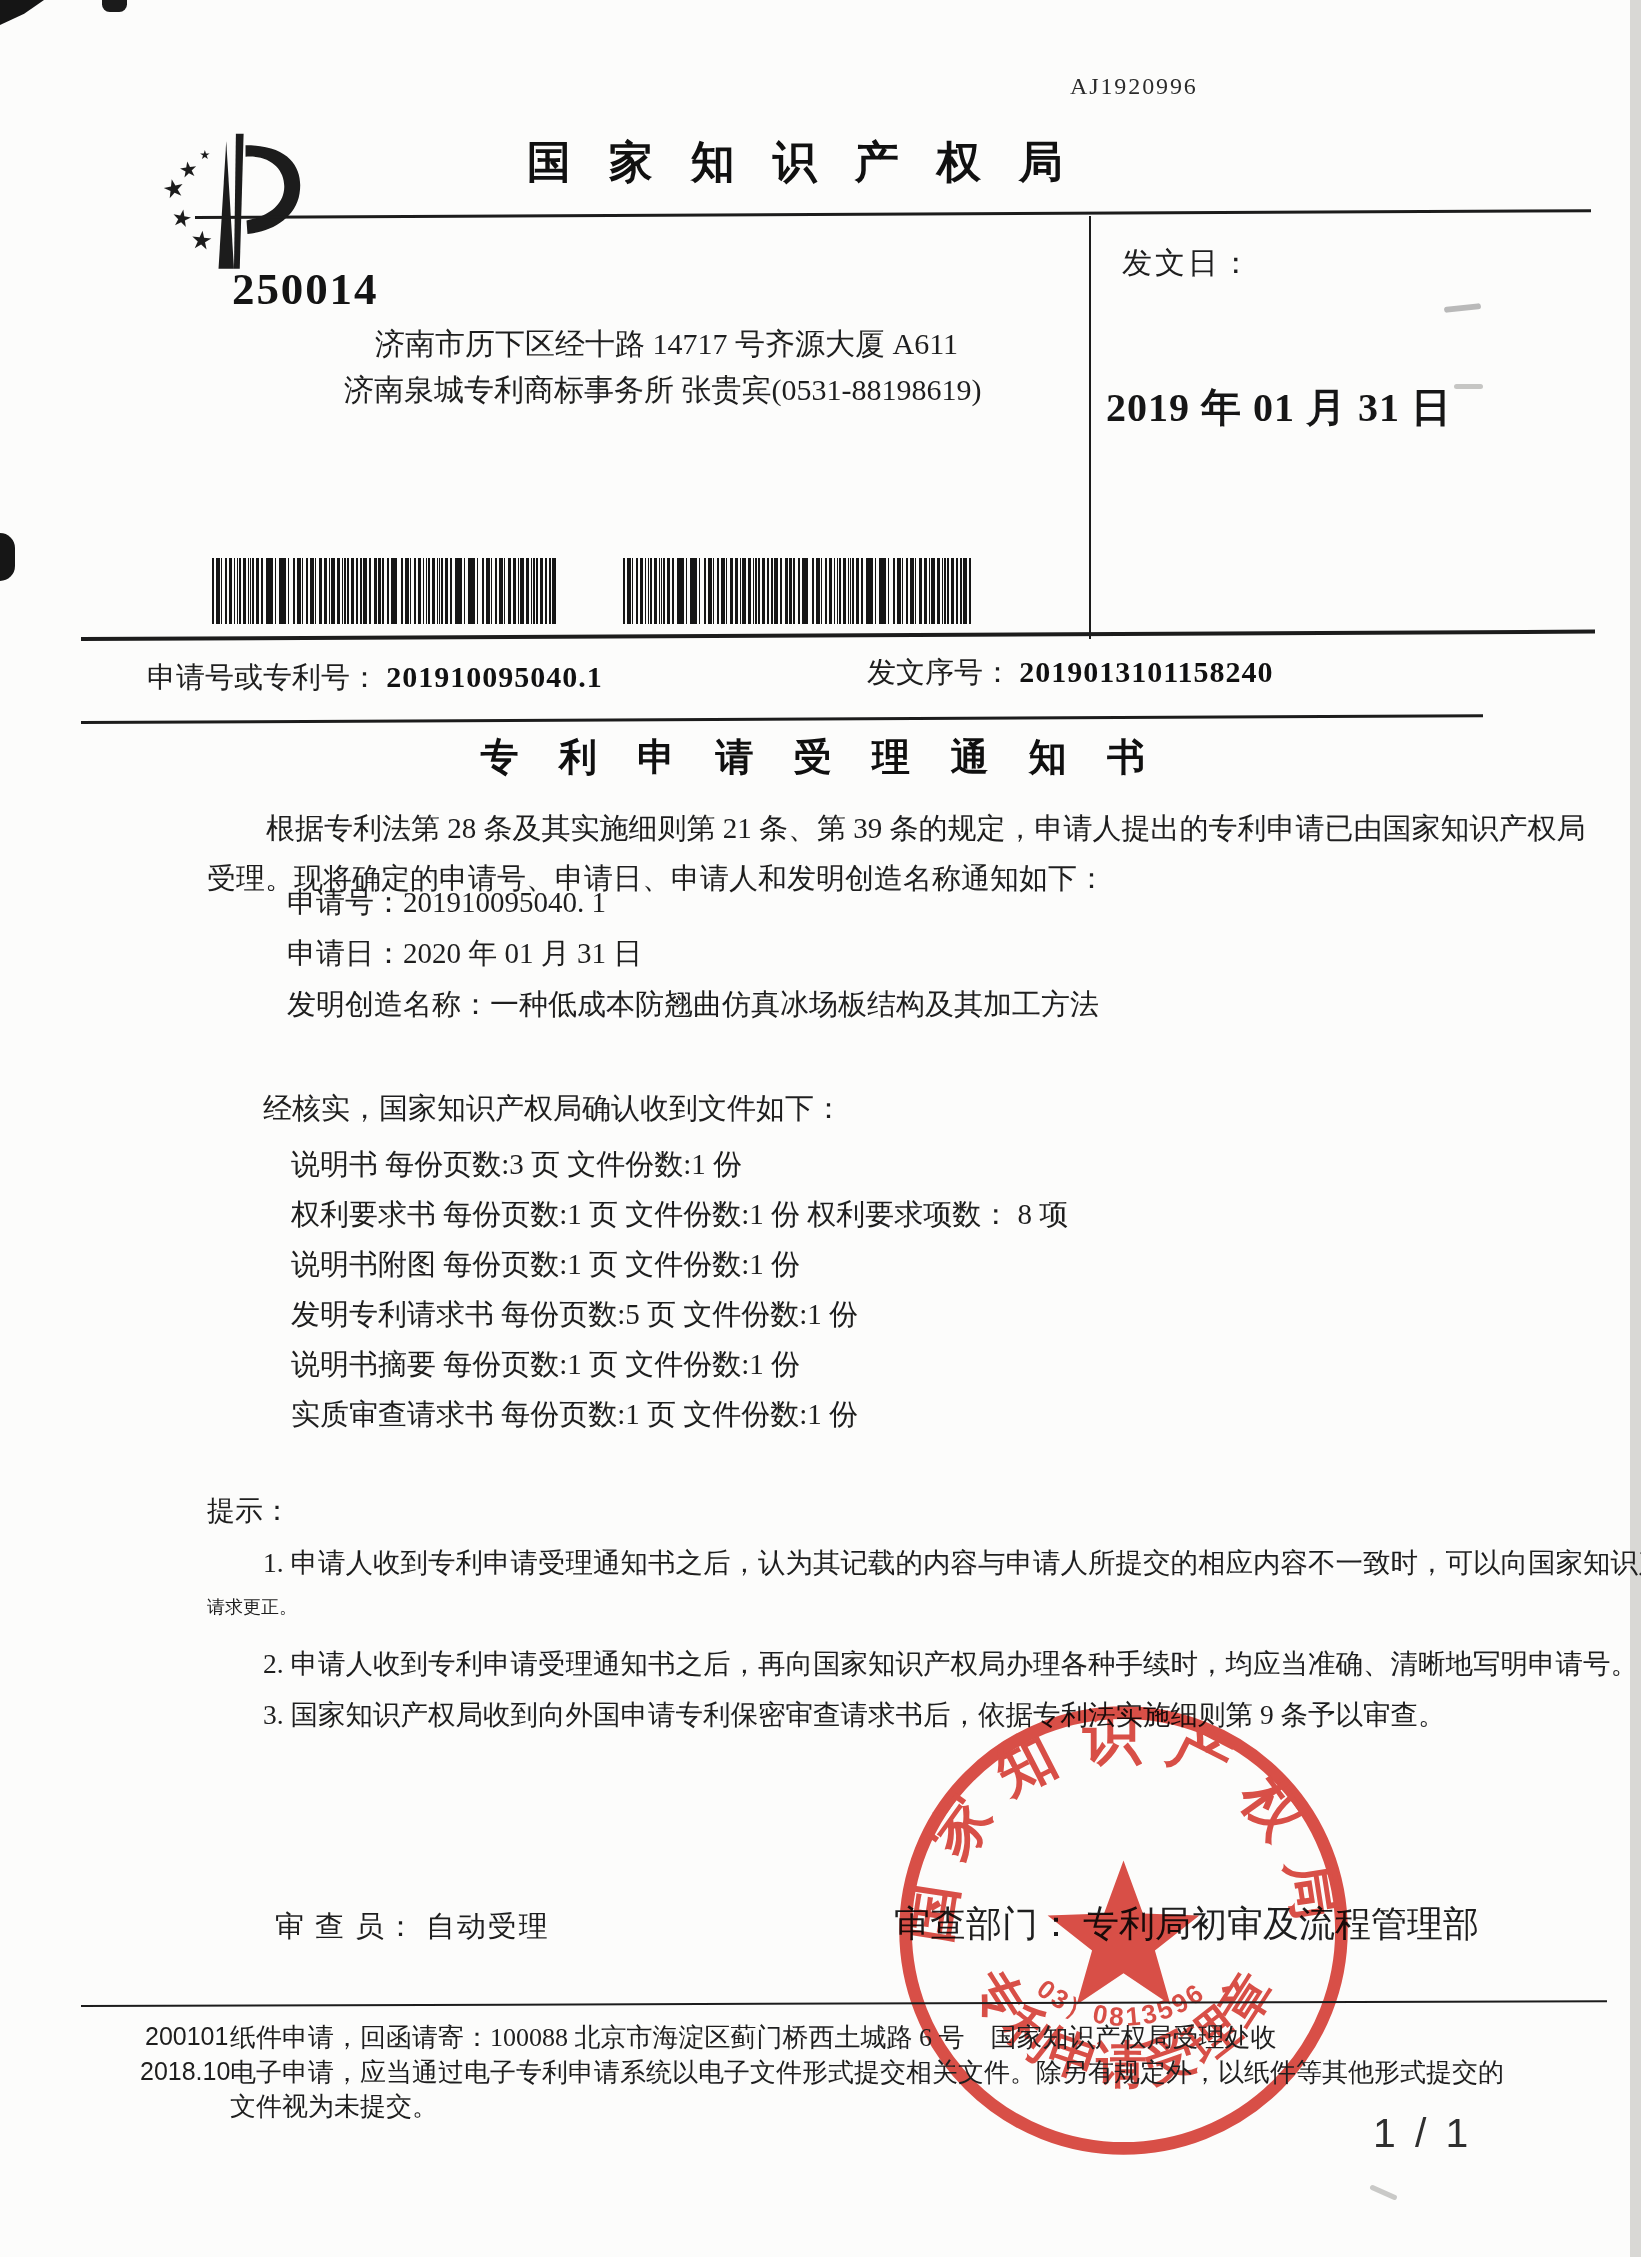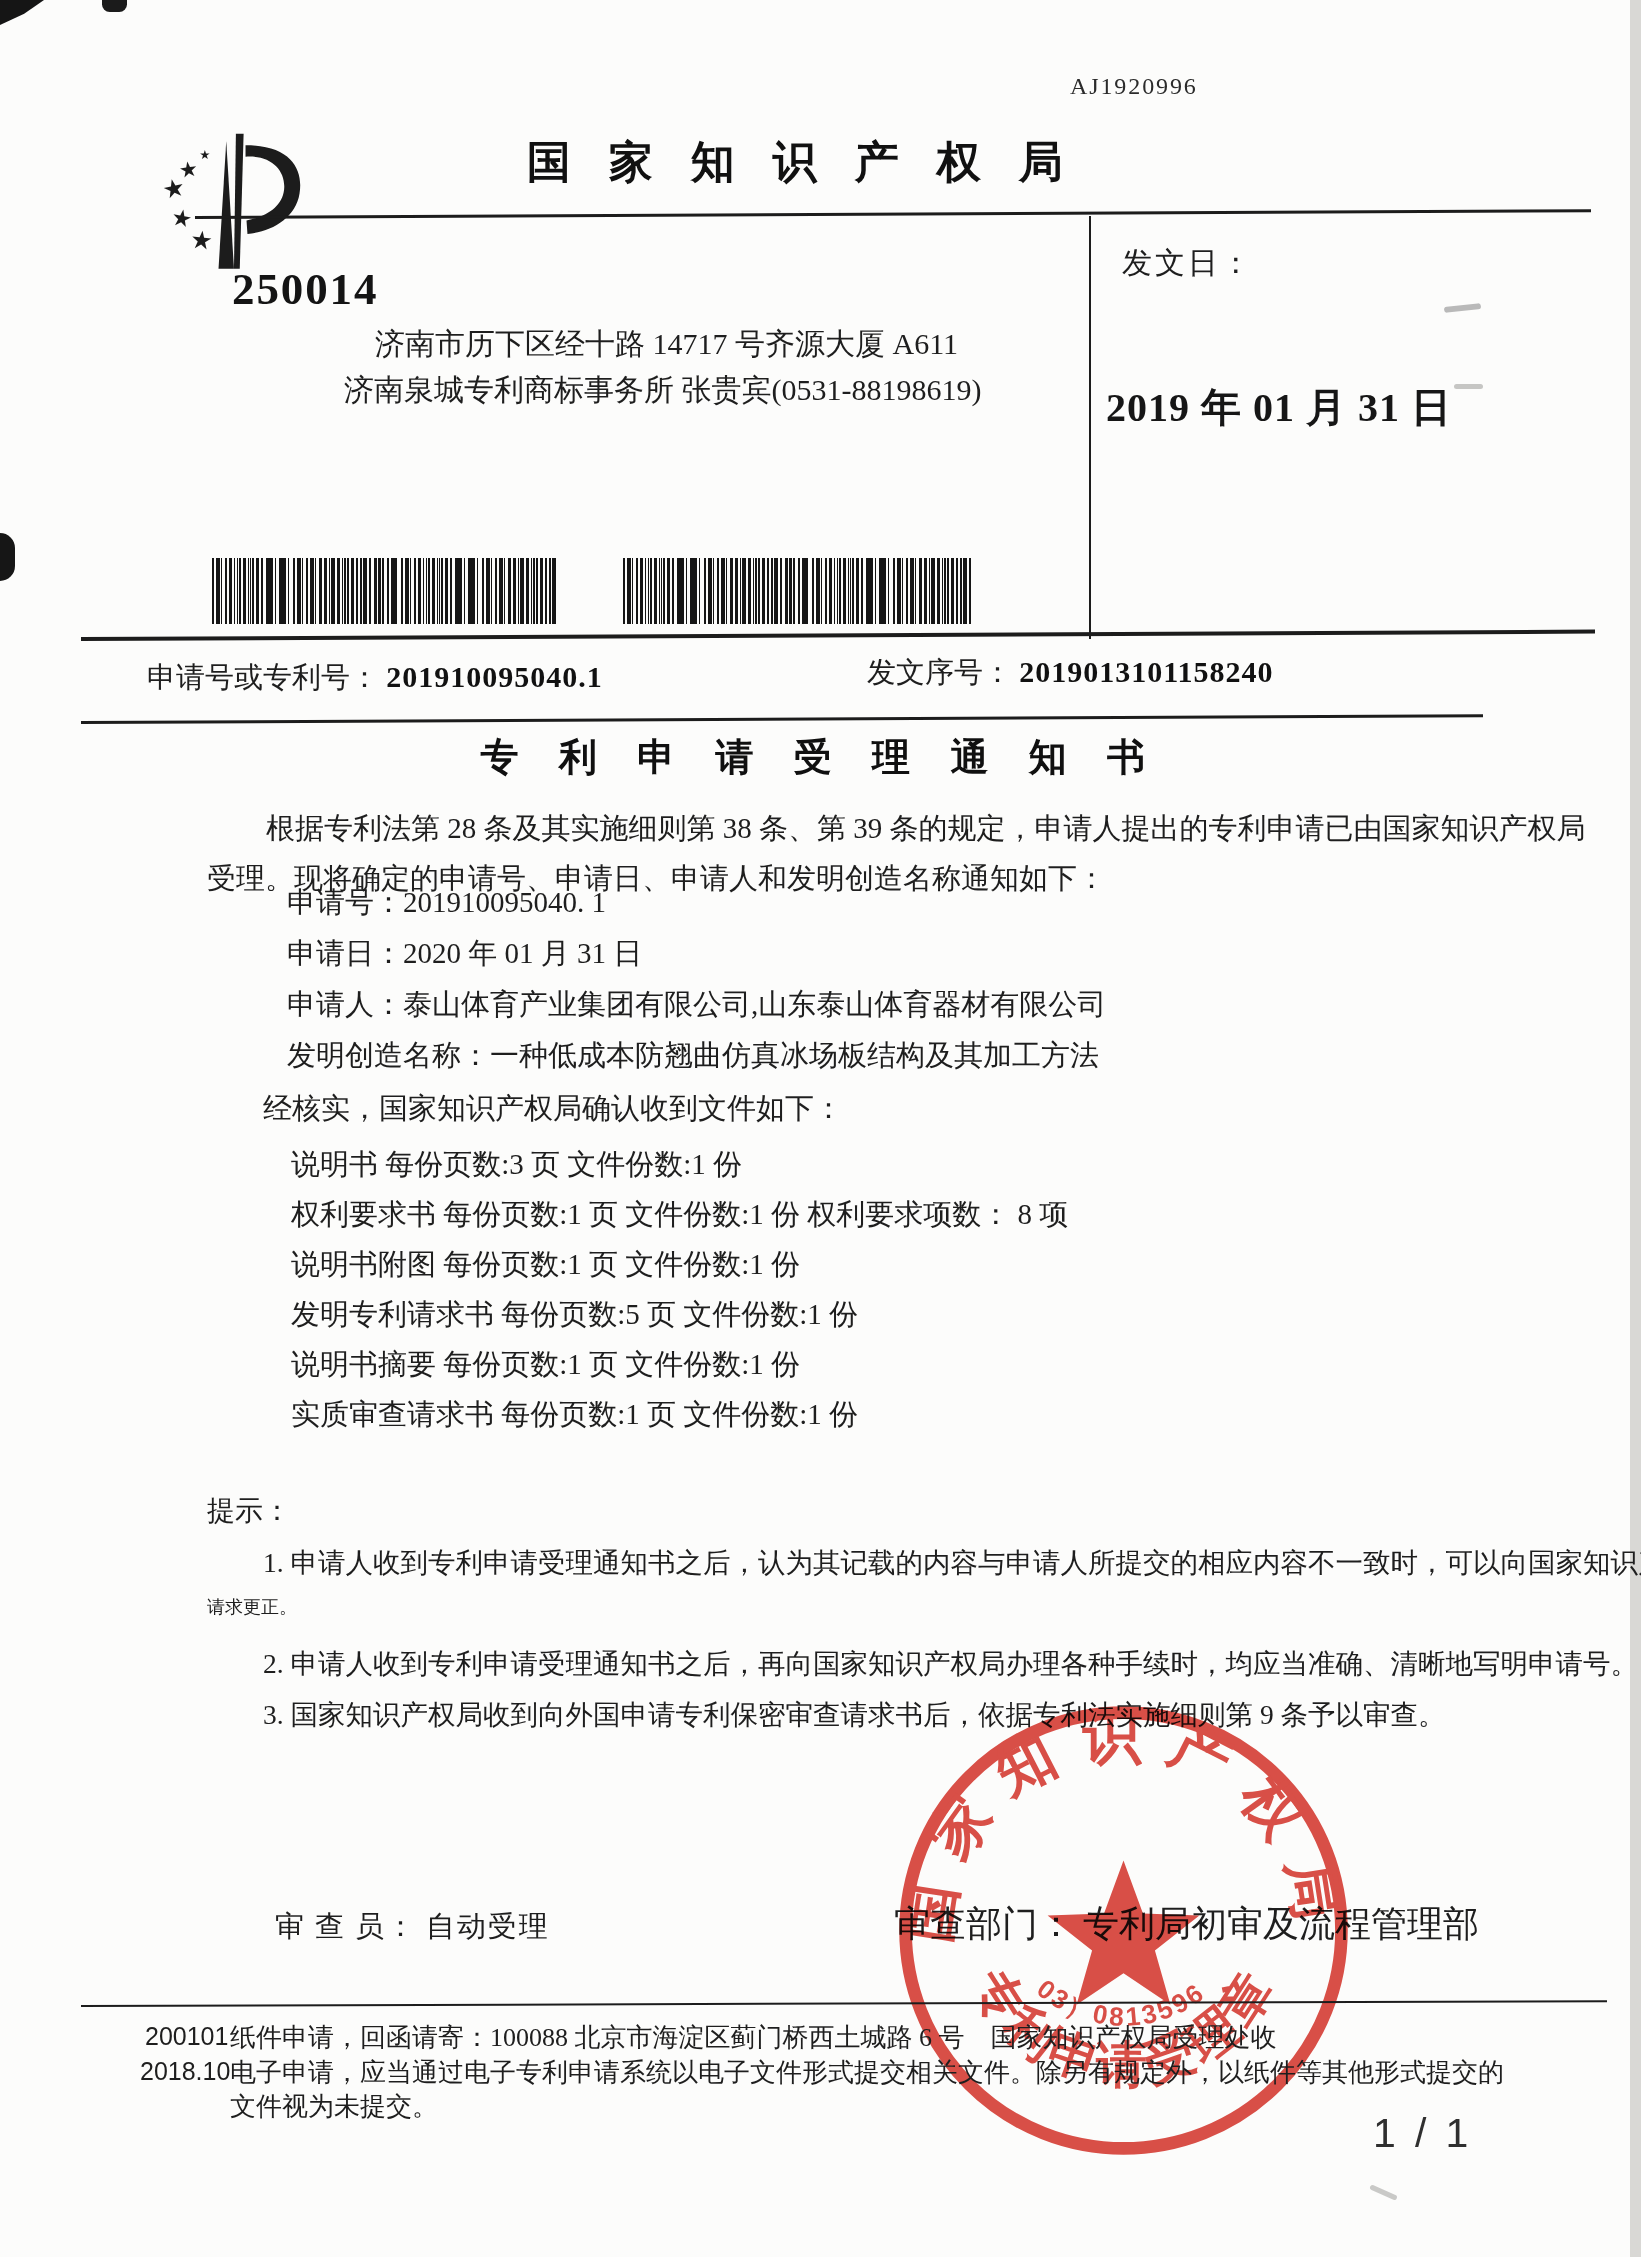--- a/index.html
+++ b/index.html
@@ -116,27 +116,26 @@
   <span>申请号或专利号：</span>
   <b>201910095040.1</b>
 </div>
 <div class="abs serial-row">
   <span>发文序号：</span>
   <b>2019013101158240</b>
 </div>
 <div class="hline line-serial"></div>
 
 <div class="abs notice-title">专 利 申 请 受 理 通 知 书</div>
-<div class="abs intro1">根据专利法第 28 条及其实施细则第 38 条、第 39 条的规定，申请人提出的专利申请已由国家知识产权局</div>
+<div class="abs intro1">根据专利法第 28 条及其实施细则第 21 条、第 39 条的规定，申请人提出的专利申请已由国家知识产权局</div>
 <div class="abs intro2">受理。现将确定的申请号、申请日、申请人和发明创造名称通知如下：</div>
 
 <div class="abs fields">
   <div>申请号：201910095040. 1</div>
   <div>申请日：2020 年 01 月 31 日</div>
-  <div>申请人：泰山体育产业集团有限公司,山东泰山体育器材有限公司</div>
   <div>发明创造名称：一种低成本防翘曲仿真冰场板结构及其加工方法</div>
 </div>
 
 <div class="abs received-head">经核实，国家知识产权局确认收到文件如下：</div>
 <div class="abs received">
   <div>说明书 每份页数:3 页 文件份数:1 份</div>
   <div>权利要求书 每份页数:1 页 文件份数:1 份 权利要求项数： 8 项</div>
   <div>说明书附图 每份页数:1 页 文件份数:1 份</div>
   <div>发明专利请求书 每份页数:5 页 文件份数:1 份</div>
   <div>说明书摘要 每份页数:1 页 文件份数:1 份</div>

